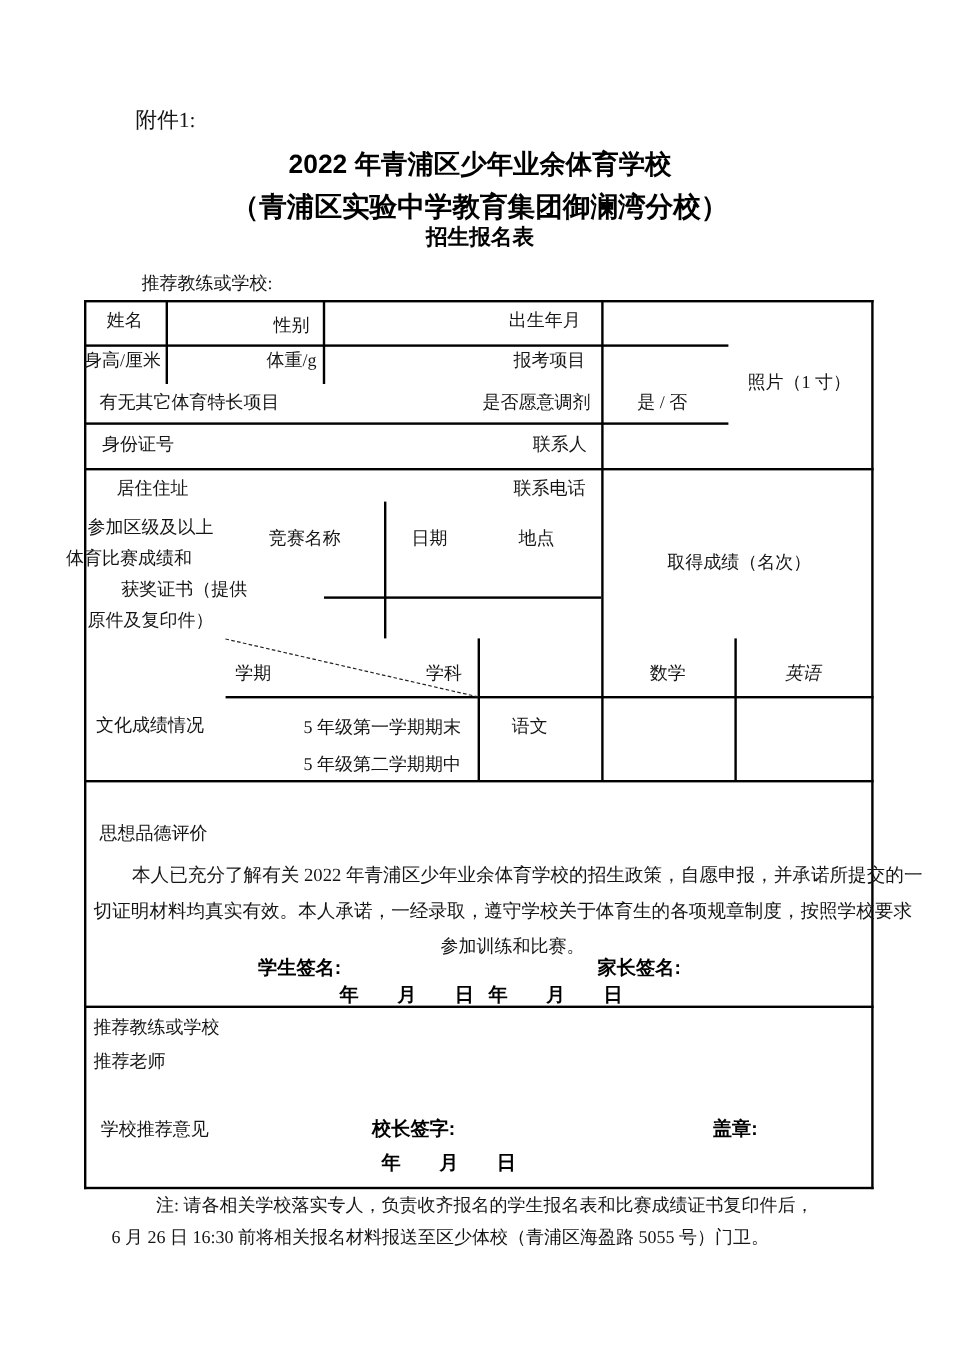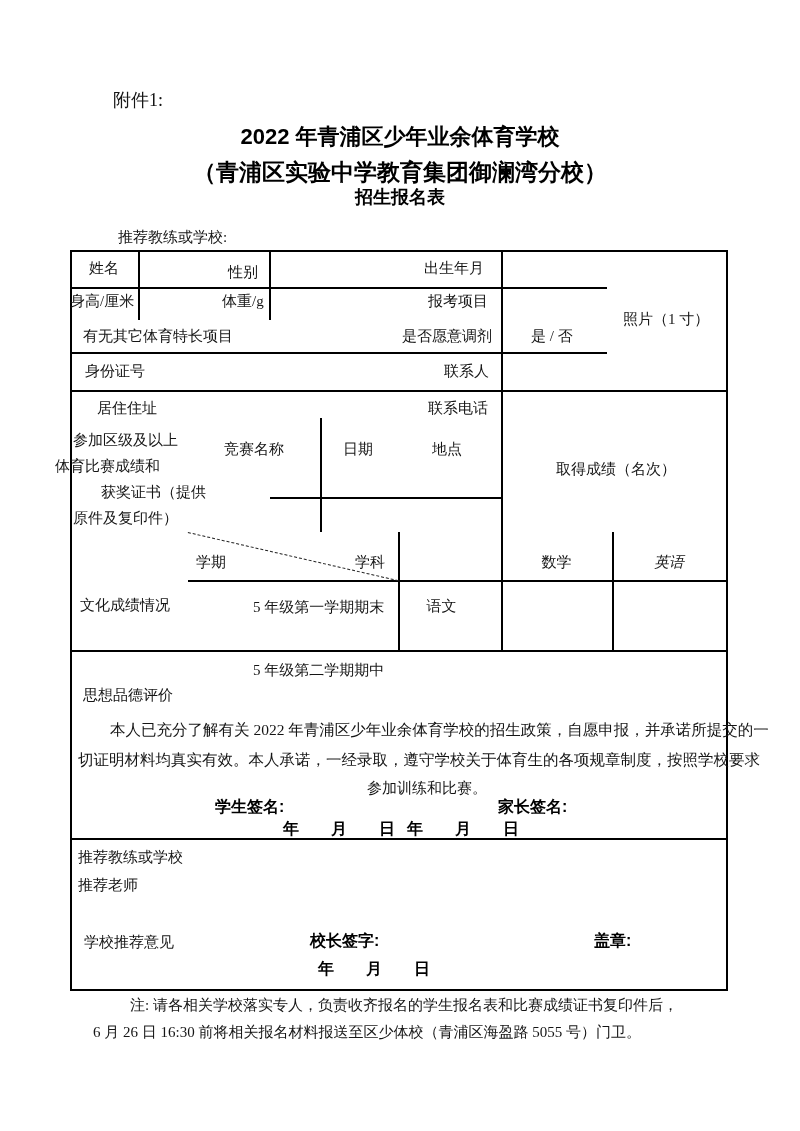--- a/index.html
+++ b/index.html
@@ -76,21 +76,21 @@
   <div class="lbl" style="left:432px;top:440px;">地点</div>
   <div class="lbl" style="left:556px;top:460px;">取得成绩（名次）</div>
 
   <div class="lbl" style="left:80px;top:596px;">文化成绩情况</div>
   <div class="lbl" style="left:196px;top:553px;">学期</div>
   <div class="lbl" style="left:355px;top:553px;">学科</div>
   <div class="lbl" style="left:398px;top:553px;width:87px;text-align:center;margin-top:44px;">语文</div>
   <div class="lbl" style="left:501px;top:553px;width:111px;text-align:center;">数学</div>
   <div class="lbl" style="left:612px;top:553px;width:114px;text-align:center;font-style:italic;">英语</div>
   <div class="lbl" style="left:253px;top:598px;">5 年级第一学期期末</div>
-  <div class="lbl" style="left:253px;top:629px;margin-top:32px;">5 年级第二学期期中</div>
+  <div class="lbl" style="left:253px;top:629px;">5 年级第二学期期中</div>
 
   <div class="lbl" style="left:83px;top:686px;">思想品德评价</div>
   <div class="lbl" style="left:110px;top:721px;font-size:15.5px;">本人已充分了解有关 2022 年青浦区少年业余体育学校的招生政策，自愿申报，并承诺所提交的一</div>
   <div class="lbl" style="left:78px;top:751px;font-size:15.5px;">切证明材料均真实有效。本人承诺，一经录取，遵守学校关于体育生的各项规章制度，按照学校要求</div>
   <div class="center-in-table" style="top:779px;">参加训练和比赛。</div>
   <div class="hbl" style="left:215px;top:797px;">学生签名:</div>
   <div class="hbl" style="left:498px;top:797px;">家长签名:</div>
   <div class="hbl" style="left:283px;top:819px;">年　　月　　日</div>
   <div class="hbl" style="left:407px;top:819px;">年　　月　　日</div>
 

